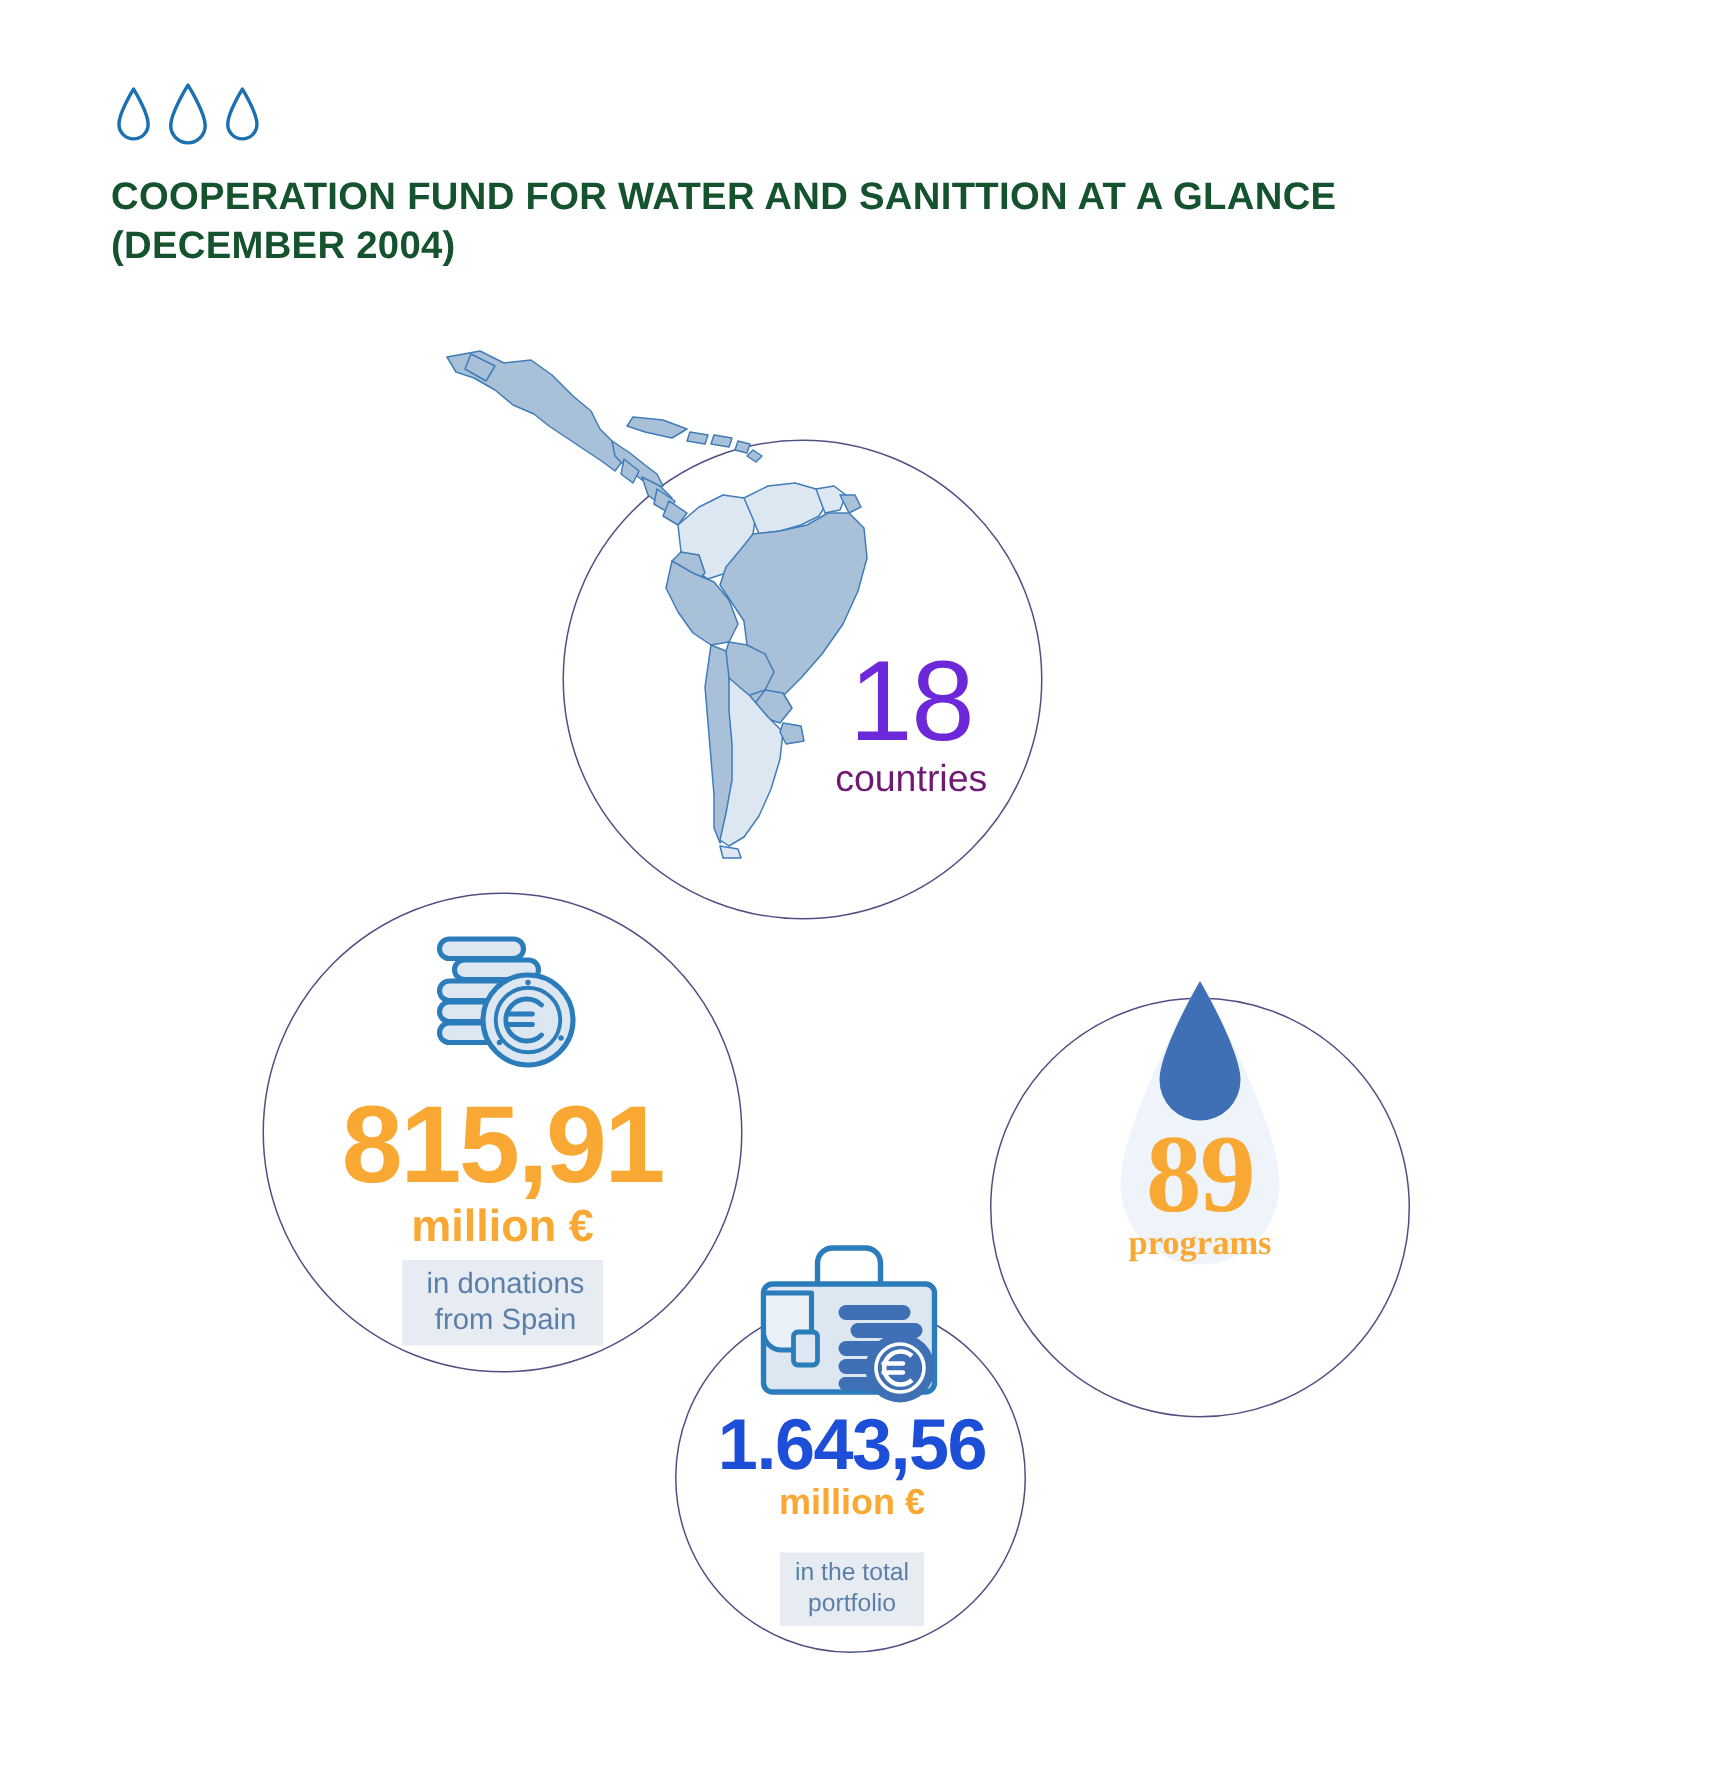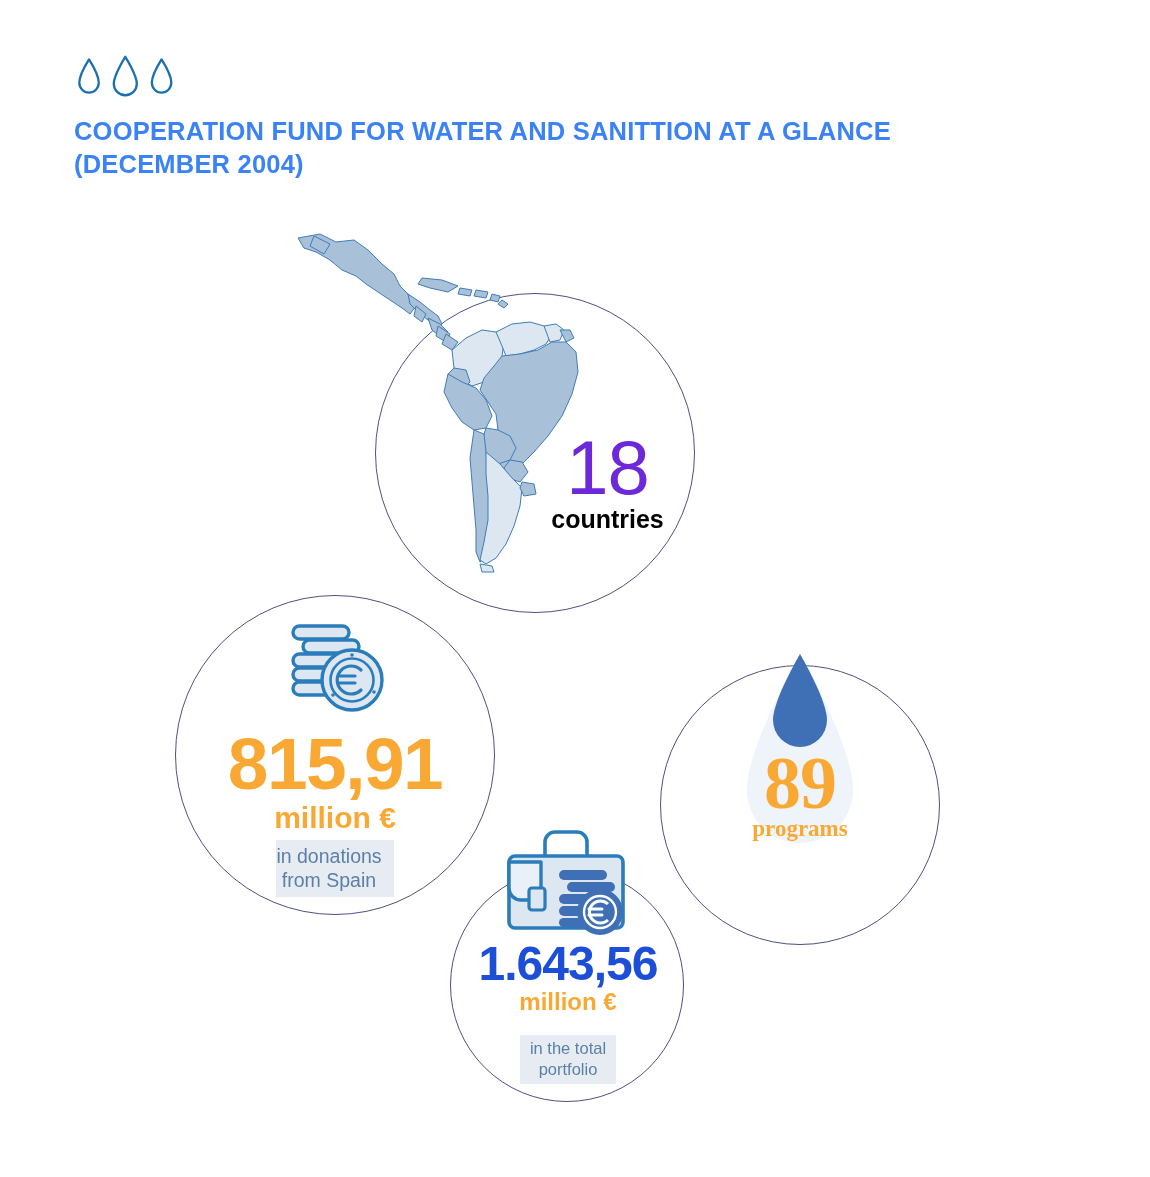--- a/index.html
+++ b/index.html
@@ -7,21 +7,21 @@
     width:1150px;height:1177px;position:relative;overflow:hidden;
     font-family:"Liberation Sans","DejaVu Sans",sans-serif;
     background:#ffffff;
   }
   .stage{position:absolute;inset:0;}
 
   
   #header{position:absolute;left:74px;top:55px;width:940px;}
   #drops-logo{display:block;height:46px;margin-bottom:14px;}
   #title-block{
-    color:#3b82f6;
+    color:#14532d;
     font-size:25.5px;
     font-weight:700;
     letter-spacing:.2px;
     line-height:1.28;
     font-family:"Liberation Sans","DejaVu Sans",sans-serif;
   }
   #title-line1,#title-line2{display:block;white-space:nowrap;}
 
   
   .ring{
@@ -38,36 +38,36 @@
   #map-svg{position:absolute;left:290px;top:230px;width:290px;height:345px;}
 
   
   #countries-text{
     position:absolute;left:520px;top:432px;width:175px;text-align:center;
   }
   #countries-value{
     font-size:76px;font-weight:400;color:#6d28d9;line-height:.95;letter-spacing:-1px;
   }
   #countries-label{
-    font-size:25px;font-weight:700;color:#000000;line-height:1.1;margin-top:2px;
+    font-size:25px;font-weight:400;color:#701a75;line-height:1.1;margin-top:2px;
   }
 
   
   #coins-icon{position:absolute;left:281px;top:622px;width:110px;height:95px;}
   #donations-text{position:absolute;left:185px;top:728px;width:300px;text-align:center;}
   #donations-value{
     font-size:73px;font-weight:700;color:#f9a933;line-height:.98;letter-spacing:-1.5px;white-space:nowrap;
   }
   #donations-unit{
     font-size:30px;font-weight:700;color:#f9a933;line-height:1.1;margin-top:1px;
   }
   .note{
     display:inline-block;background:#e6ecf2;color:#5b7fa8;
     font-size:19.5px;line-height:1.25;font-weight:400;
-    padding:4px 12px 5px 0;margin-top:6px;text-align:center;
+    padding:4px 12px 5px 16px;margin-top:6px;text-align:center;
   }
 
   
   #drop-big{position:absolute;left:735px;top:650px;width:130px;height:210px;}
   #programs-text{position:absolute;left:700px;top:748px;width:200px;text-align:center;font-family:Liberation Serif, serif;}
   #programs-value{
     font-size:74px;font-weight:700;color:#f9a933;line-height:.95;letter-spacing:-1px;
   }
   #programs-label{
     font-size:23px;font-weight:700;color:#f9a933;line-height:1.1;margin-top:-2px;

